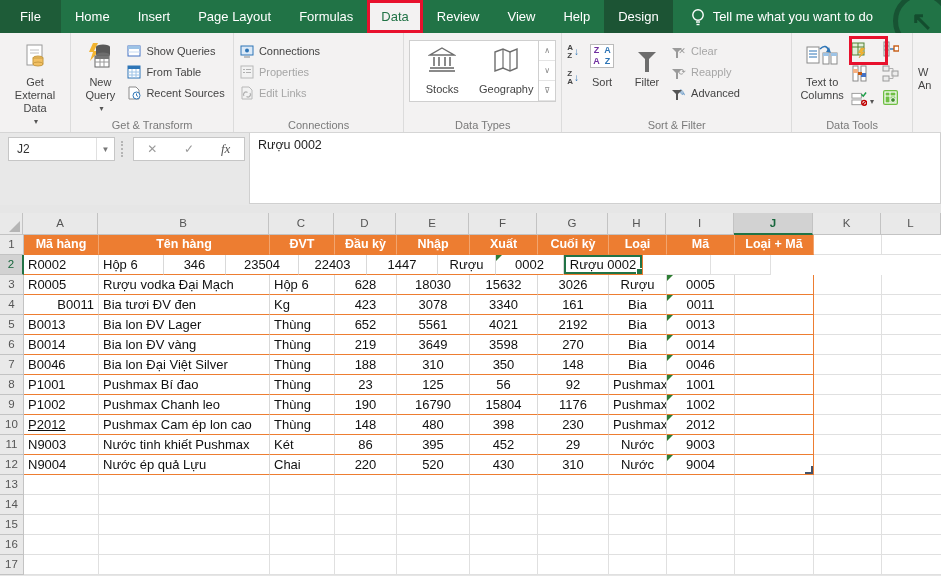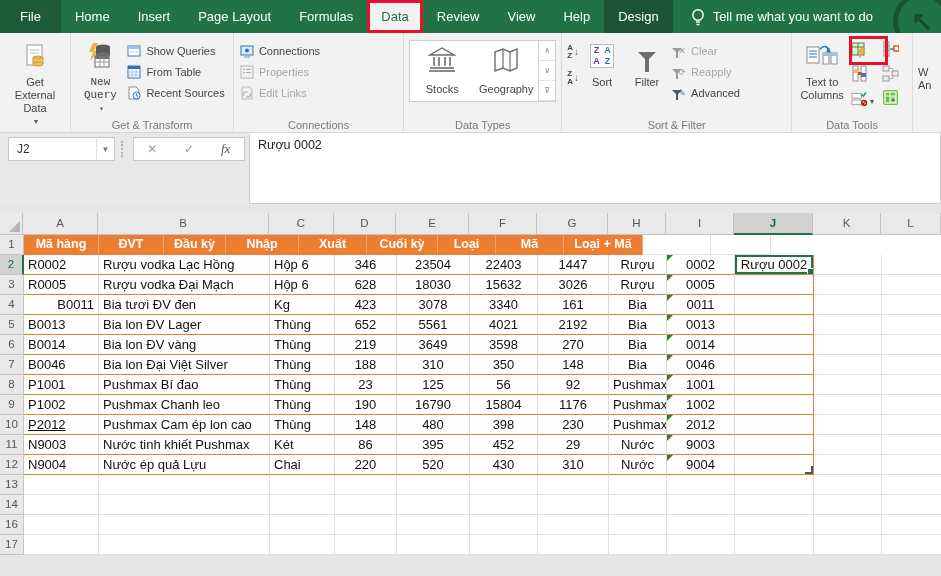--- a/index.html
+++ b/index.html
@@ -122,21 +122,21 @@
           <ellipse cx="17" cy="16" rx="5" ry="2" fill="#f2c063" stroke="#c79b43"></ellipse>
           <rect x="12" y="16" width="10" height="6" fill="#f2c063" stroke="#c79b43"></rect>
           <ellipse cx="17" cy="22" rx="5" ry="2" fill="#f2c063" stroke="#c79b43"></ellipse>
         </svg>
       </span>
       <span>Get External Data</span>
     </div>
   </div>
 
   <div class="rgroup" style="width:164px;">
-    <div class="bigbtn caret" style="width:48px;font-family:Liberation Mono, monospace;">
+    <div class="bigbtn caret" style="width:48px;">
       <span class="bicon">
         <svg width="30" height="30" viewBox="0 0 30 30">
           <polygon points="8,2 13,2 9,10 14,10 5,20 8,11 4,11" fill="#f2b430"></polygon>
           <ellipse cx="18" cy="6" rx="7" ry="2.5" fill="#595959"></ellipse>
           <rect x="11" y="6" width="14" height="8" fill="#595959"></rect>
           <ellipse cx="18" cy="14" rx="7" ry="2.5" fill="#6d6d6d"></ellipse>
           <rect x="10" y="15" width="14" height="11" fill="#fff" stroke="#666"></rect>
           <rect x="10" y="15" width="14" height="3" fill="#767676"></rect>
           <line x1="10" y1="21" x2="24" y2="21" stroke="#999"></line>
           <line x1="15" y1="18" x2="15" y2="26" stroke="#999"></line>
@@ -432,35 +432,35 @@
         <div class="colhdr" style="width: 68px; flex: 0 0 68px;">I</div>
         <div class="colhdr sel" style="width: 79px; flex: 0 0 79px;">J</div>
         <div class="colhdr" style="width: 68px; flex: 0 0 68px;">K</div>
         <div class="colhdr" style="width: 60px; flex: 0 0 60px;">L</div>
       </div>
   </div>
   <div id="gridrows">
       <div class="grow">
         <div class="rowhdr">1</div>
         <div class="cell hd" style="width: 75px; flex: 0 0 75px;">Mã hàng</div>
+        <div class="cell hd" style="width: 171px; flex: 0 0 171px;">Tên hàng</div>
         <div class="cell hd" style="width: 65px; flex: 0 0 65px;">ĐVT</div>
         <div class="cell hd" style="width: 62px; flex: 0 0 62px;">Đầu kỳ</div>
         <div class="cell hd" style="width: 73px; flex: 0 0 73px;">Nhập</div>
         <div class="cell hd" style="width: 68px; flex: 0 0 68px;">Xuất</div>
         <div class="cell hd" style="width: 71px; flex: 0 0 71px;">Cuối kỳ</div>
         <div class="cell hd" style="width: 58px; flex: 0 0 58px;">Loại</div>
         <div class="cell hd" style="width: 68px; flex: 0 0 68px;">Mã</div>
         <div class="cell hd" style="width: 79px; flex: 0 0 79px;">Loại + Mã</div>
         <div class="cell" style="width: 68px; flex: 0 0 68px;"></div>
         <div class="cell" style="width: 60px; flex: 0 0 60px;"></div>
       </div>
       <div class="grow">
         <div class="rowhdr sel">2</div>
         <div class="cell tb" style="width: 75px; flex: 0 0 75px;">R0002</div>
-        <div class="cell tb" style="width: 171px; flex: 0 0 171px;">Rượu vodka Lạc Hồng</div>
         <div class="cell tb" style="width: 65px; flex: 0 0 65px;">Hộp 6</div>
         <div class="cell tb ctr" style="width: 62px; flex: 0 0 62px;">346</div>
         <div class="cell tb ctr" style="width: 73px; flex: 0 0 73px;">23504</div>
         <div class="cell tb ctr" style="width: 68px; flex: 0 0 68px;">22403</div>
         <div class="cell tb ctr" style="width: 71px; flex: 0 0 71px;">1447</div>
         <div class="cell tb ctr" style="width: 58px; flex: 0 0 58px;">Rượu</div>
         <div class="cell tb ctr tri" style="width: 68px; flex: 0 0 68px;">0002</div>
         <div class="cell tb ctr tbr selc" style="width: 79px; flex: 0 0 79px;">Rượu 0002</div>
         <div class="cell" style="width: 68px; flex: 0 0 68px;"></div>
         <div class="cell" style="width: 60px; flex: 0 0 60px;"></div>
@@ -639,20 +639,35 @@
         <div class="cell" style="width: 73px; flex: 0 0 73px;"></div>
         <div class="cell" style="width: 68px; flex: 0 0 68px;"></div>
         <div class="cell" style="width: 71px; flex: 0 0 71px;"></div>
         <div class="cell" style="width: 58px; flex: 0 0 58px;"></div>
         <div class="cell" style="width: 68px; flex: 0 0 68px;"></div>
         <div class="cell" style="width: 79px; flex: 0 0 79px;"></div>
         <div class="cell" style="width: 68px; flex: 0 0 68px;"></div>
         <div class="cell" style="width: 60px; flex: 0 0 60px;"></div>
       </div>
       <div class="grow">
+        <div class="rowhdr">15</div>
+        <div class="cell" style="width: 75px; flex: 0 0 75px;"></div>
+        <div class="cell" style="width: 171px; flex: 0 0 171px;"></div>
+        <div class="cell" style="width: 65px; flex: 0 0 65px;"></div>
+        <div class="cell" style="width: 62px; flex: 0 0 62px;"></div>
+        <div class="cell" style="width: 73px; flex: 0 0 73px;"></div>
+        <div class="cell" style="width: 68px; flex: 0 0 68px;"></div>
+        <div class="cell" style="width: 71px; flex: 0 0 71px;"></div>
+        <div class="cell" style="width: 58px; flex: 0 0 58px;"></div>
+        <div class="cell" style="width: 68px; flex: 0 0 68px;"></div>
+        <div class="cell" style="width: 79px; flex: 0 0 79px;"></div>
+        <div class="cell" style="width: 68px; flex: 0 0 68px;"></div>
+        <div class="cell" style="width: 60px; flex: 0 0 60px;"></div>
+      </div>
+      <div class="grow">
         <div class="rowhdr">16</div>
         <div class="cell" style="width: 75px; flex: 0 0 75px;"></div>
         <div class="cell" style="width: 171px; flex: 0 0 171px;"></div>
         <div class="cell" style="width: 65px; flex: 0 0 65px;"></div>
         <div class="cell" style="width: 62px; flex: 0 0 62px;"></div>
         <div class="cell" style="width: 73px; flex: 0 0 73px;"></div>
         <div class="cell" style="width: 68px; flex: 0 0 68px;"></div>
         <div class="cell" style="width: 71px; flex: 0 0 71px;"></div>
         <div class="cell" style="width: 58px; flex: 0 0 58px;"></div>
         <div class="cell" style="width: 68px; flex: 0 0 68px;"></div>

